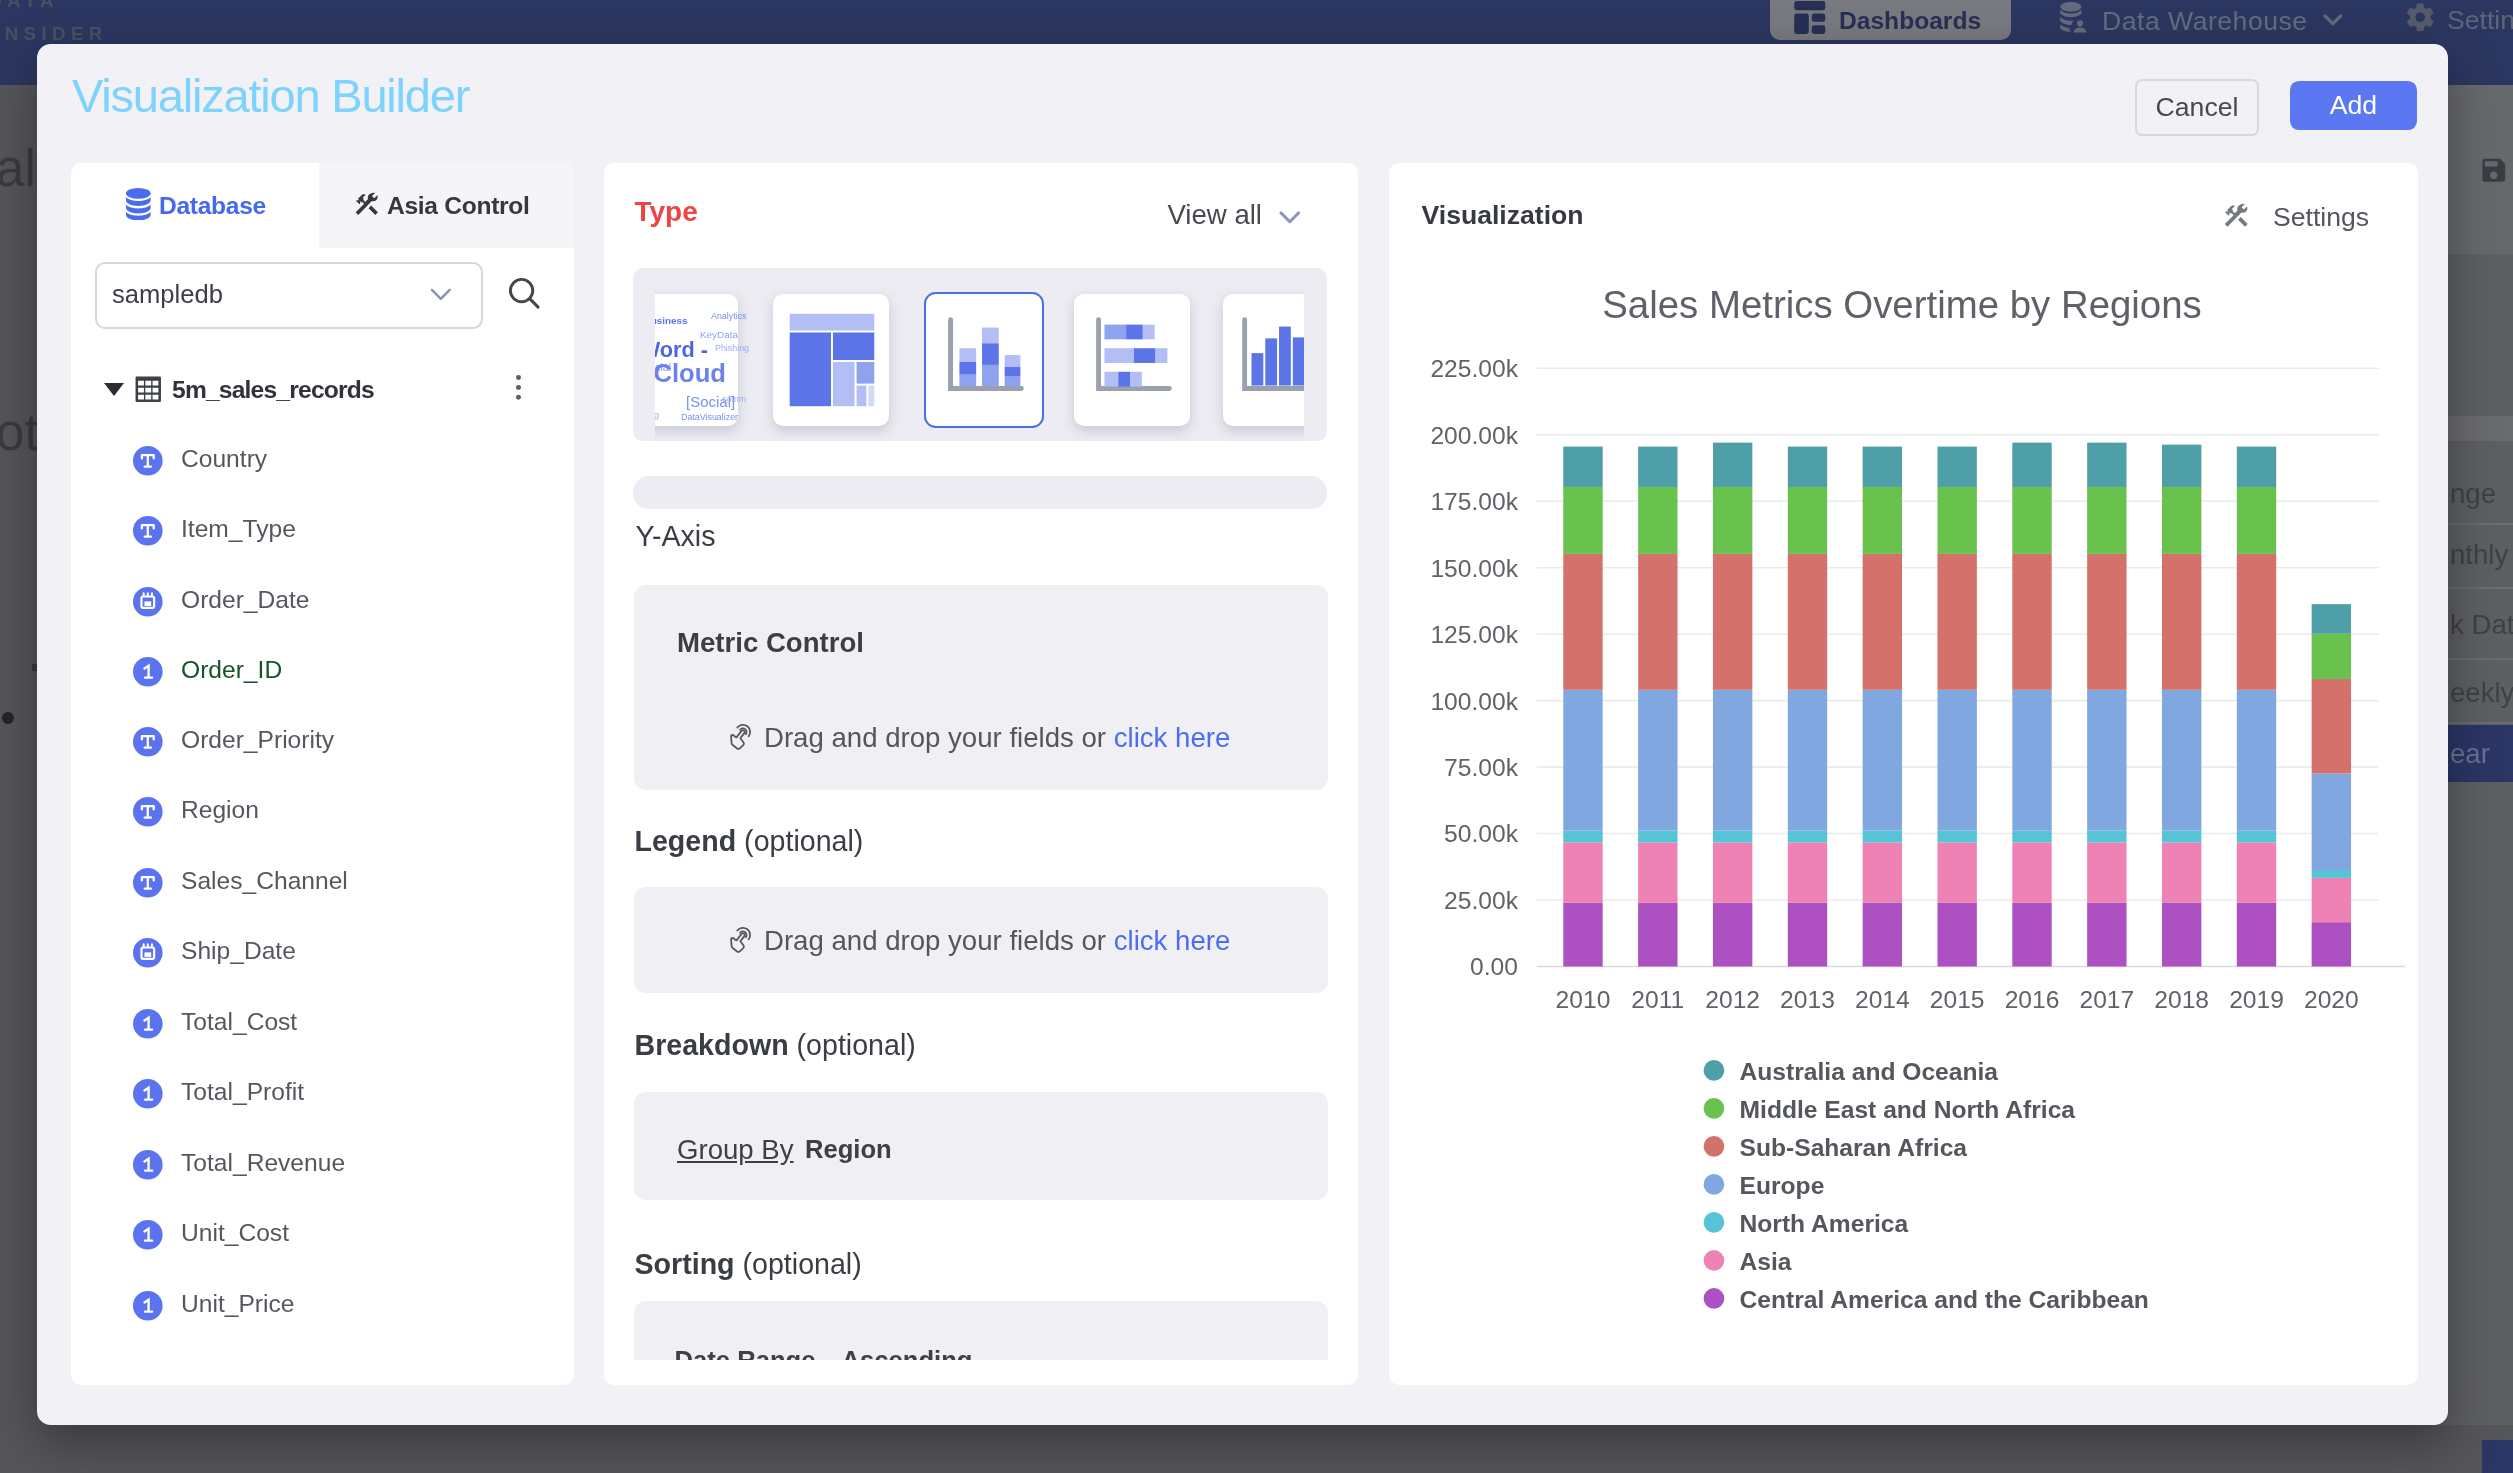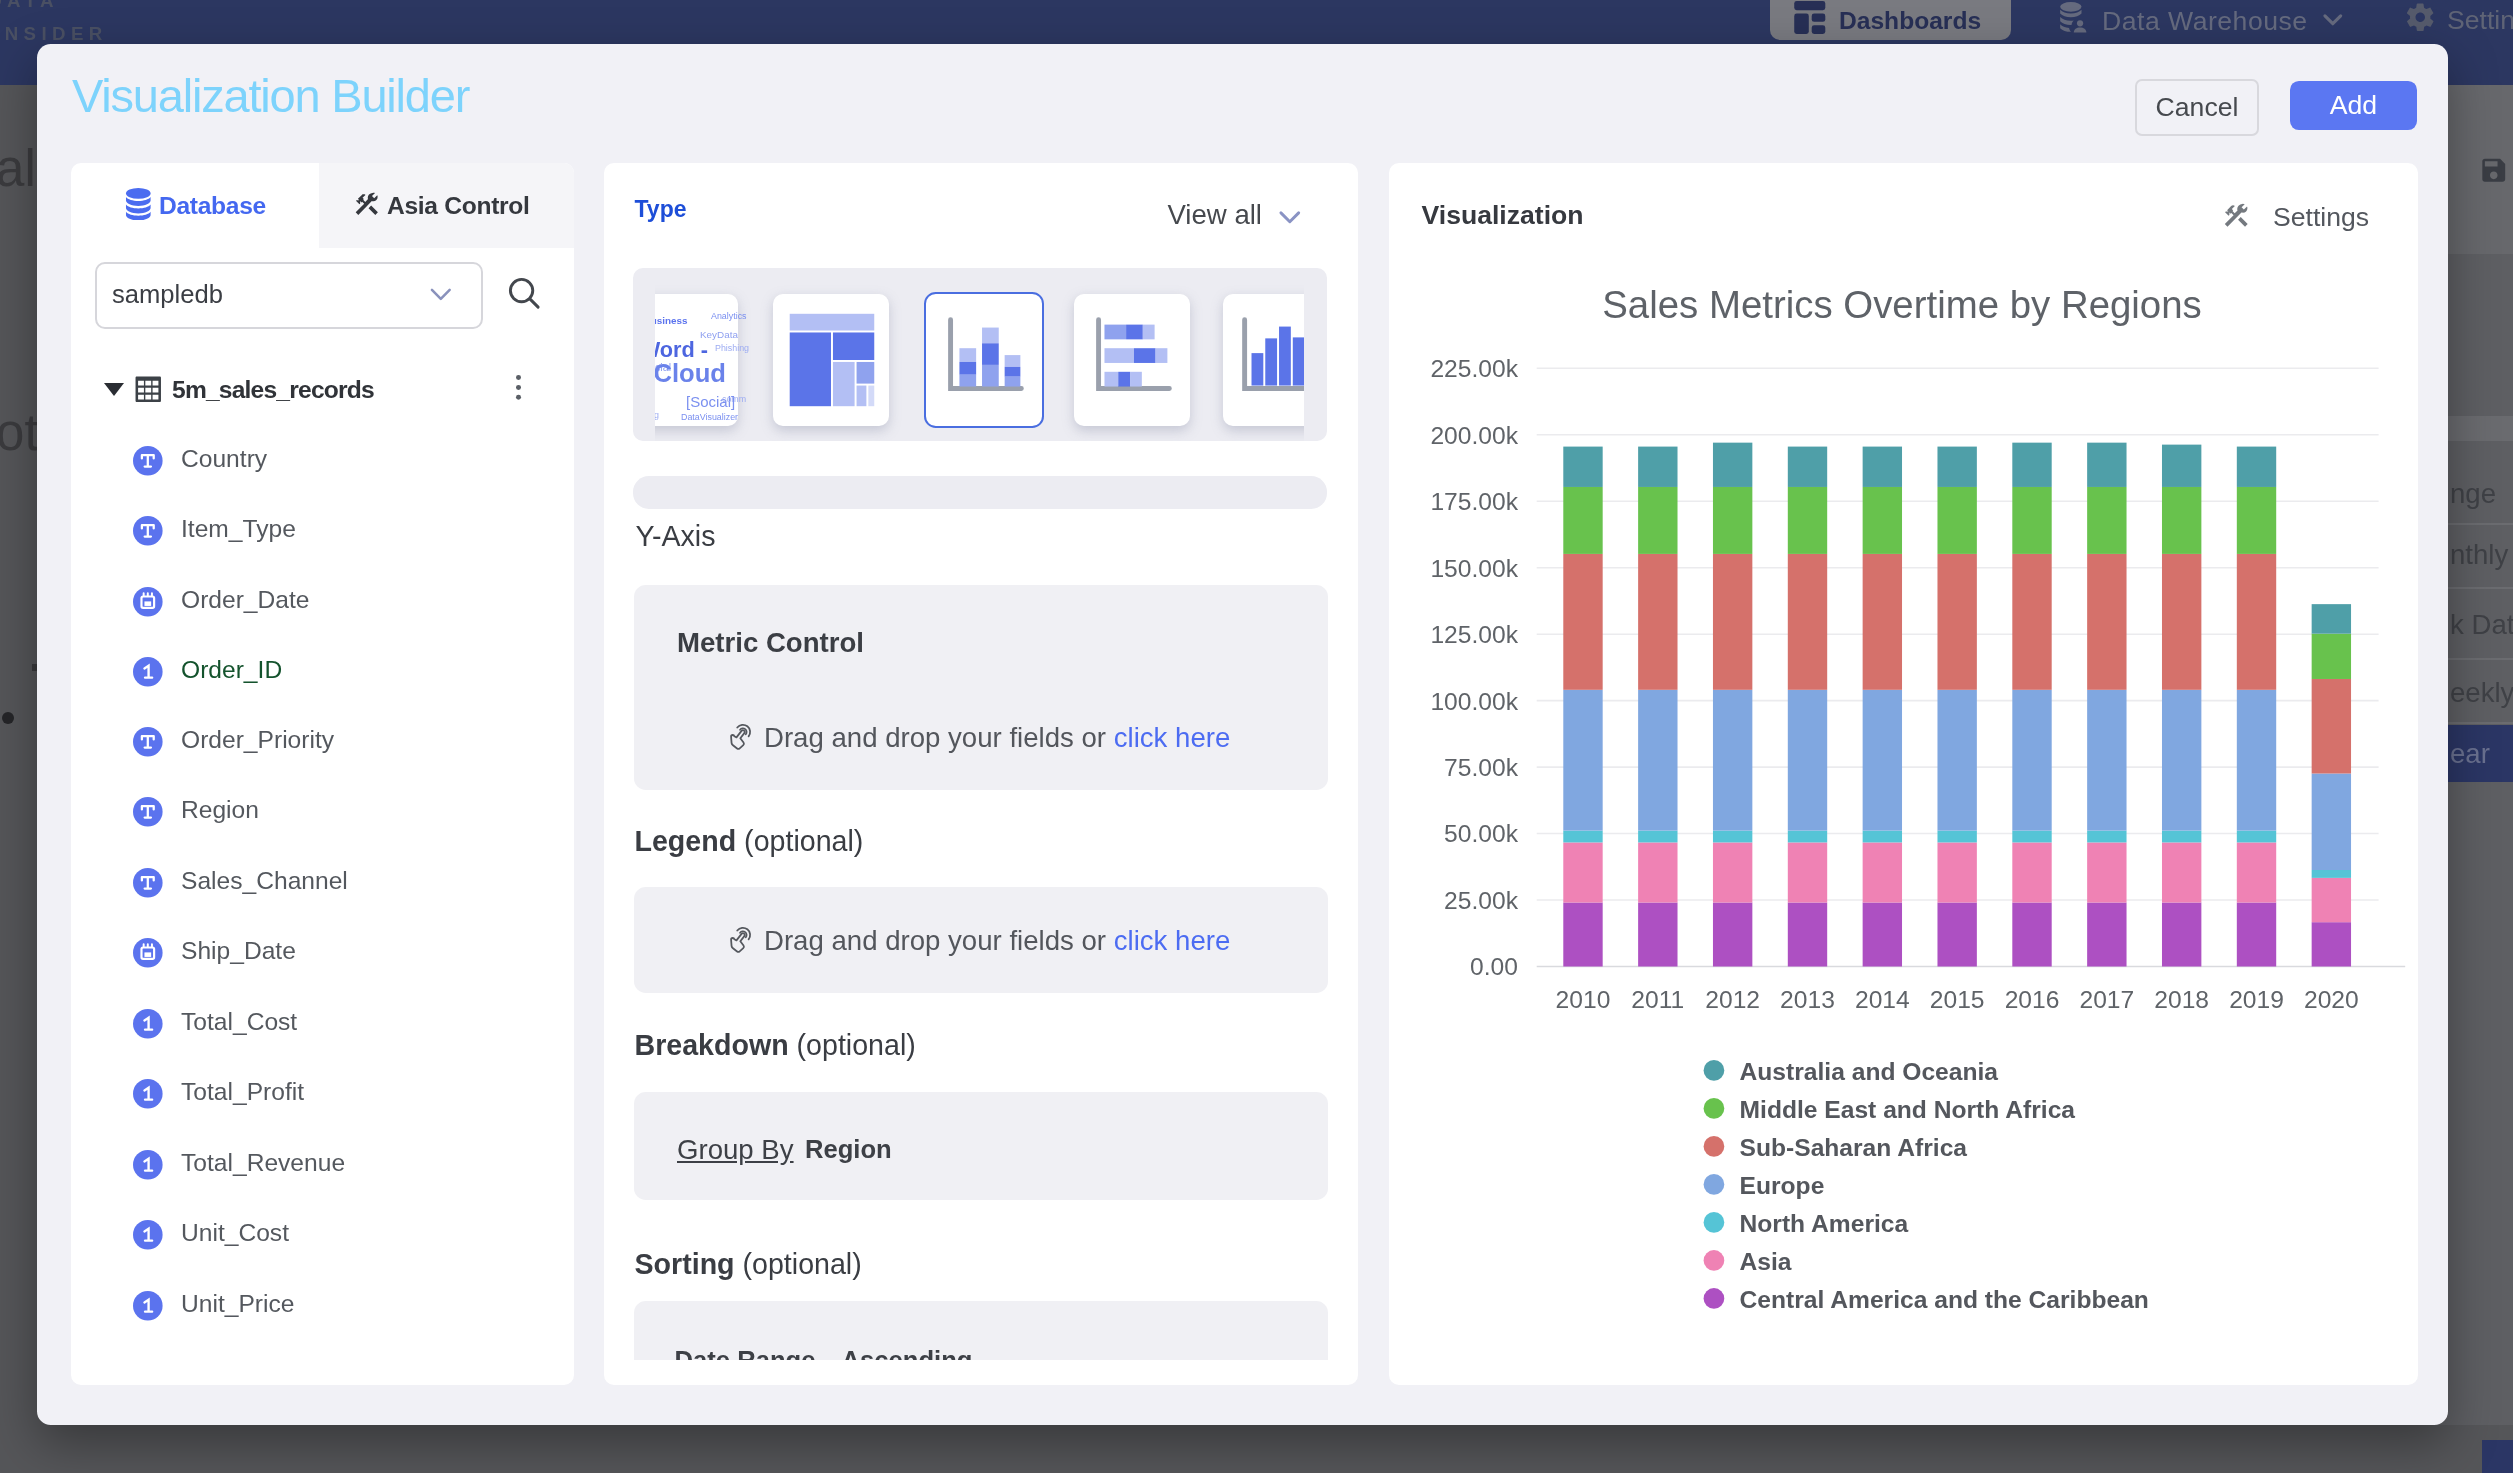--- a/index.html
+++ b/index.html
@@ -157,21 +157,21 @@
       <path d="M11.6 11.6l4.2-2.7v12m-3.6 0h7.2" fill="none" stroke="#fff" stroke-width="2.4" stroke-linecap="round"></path>
     </svg>
 <div class="a txt" style="left:110px;top:1056px;font-size:24.6px;color:#54585e">Unit_Cost</div>
 <svg class="a" style="left:62px;top:1128px" width="29.6" height="29.6" viewBox="0 0 30 30">
       <circle cx="15" cy="15" r="15" fill="#5b73ee"></circle>
       <path d="M11.6 11.6l4.2-2.7v12m-3.6 0h7.2" fill="none" stroke="#fff" stroke-width="2.4" stroke-linecap="round"></path>
     </svg>
 <div class="a txt" style="left:110px;top:1127px;font-size:24.6px;color:#54585e">Unit_Price</div>
 </div>
 <div class="a" style="left:604px;top:163px;width:754px;height:1222px;background:#fff;border-radius:9.9px;overflow:hidden">
-<div class="a txt" style="left:30.5px;top:33px;font-size:23px;font-weight:bold;color:#1d4ed8">Type</div>
+<div class="a txt" style="left:30.5px;top:33px;font-size:28px;font-weight:bold;color:#ef4444">Type</div>
 <div class="a txt" style="right:96px;top:36px;font-size:27.6px;color:#46494e">View all</div>
 <svg class="a" style="left:672px;top:43px" width="27.6" height="23.6" viewBox="0 0 28 24">
       <path d="M5 7l9 9 9-9" fill="none" stroke="#8a93c4" stroke-width="3" stroke-linecap="round" stroke-linejoin="round"></path>
     </svg>
 <div class="a" style="left:28.6px;top:105px;width:694px;height:173px;background:#ececf2;border-radius:9.9px"></div>
 <div class="a" style="left:51px;top:105px;width:649px;height:173px;overflow:hidden">
 <div class="a" style="left:-33px;top:25.6px;width:116px;height:132px;background:#fff;border-radius:9.9px;box-shadow:0 4.9px 11.8px rgba(130,135,160,.35)">
         <div class="a txt" style="left:21.7px;top:21.7px;font-size:9.9px;font-weight:bold;color:#5b73ee">Business</div>
         <div class="a txt" style="left:89px;top:17.7px;font-size:8.9px;color:#7b90f0">Analytics</div>
         <div class="a txt" style="left:78px;top:35px;font-size:9.9px;color:#8fa0f0">KeyData</div>

